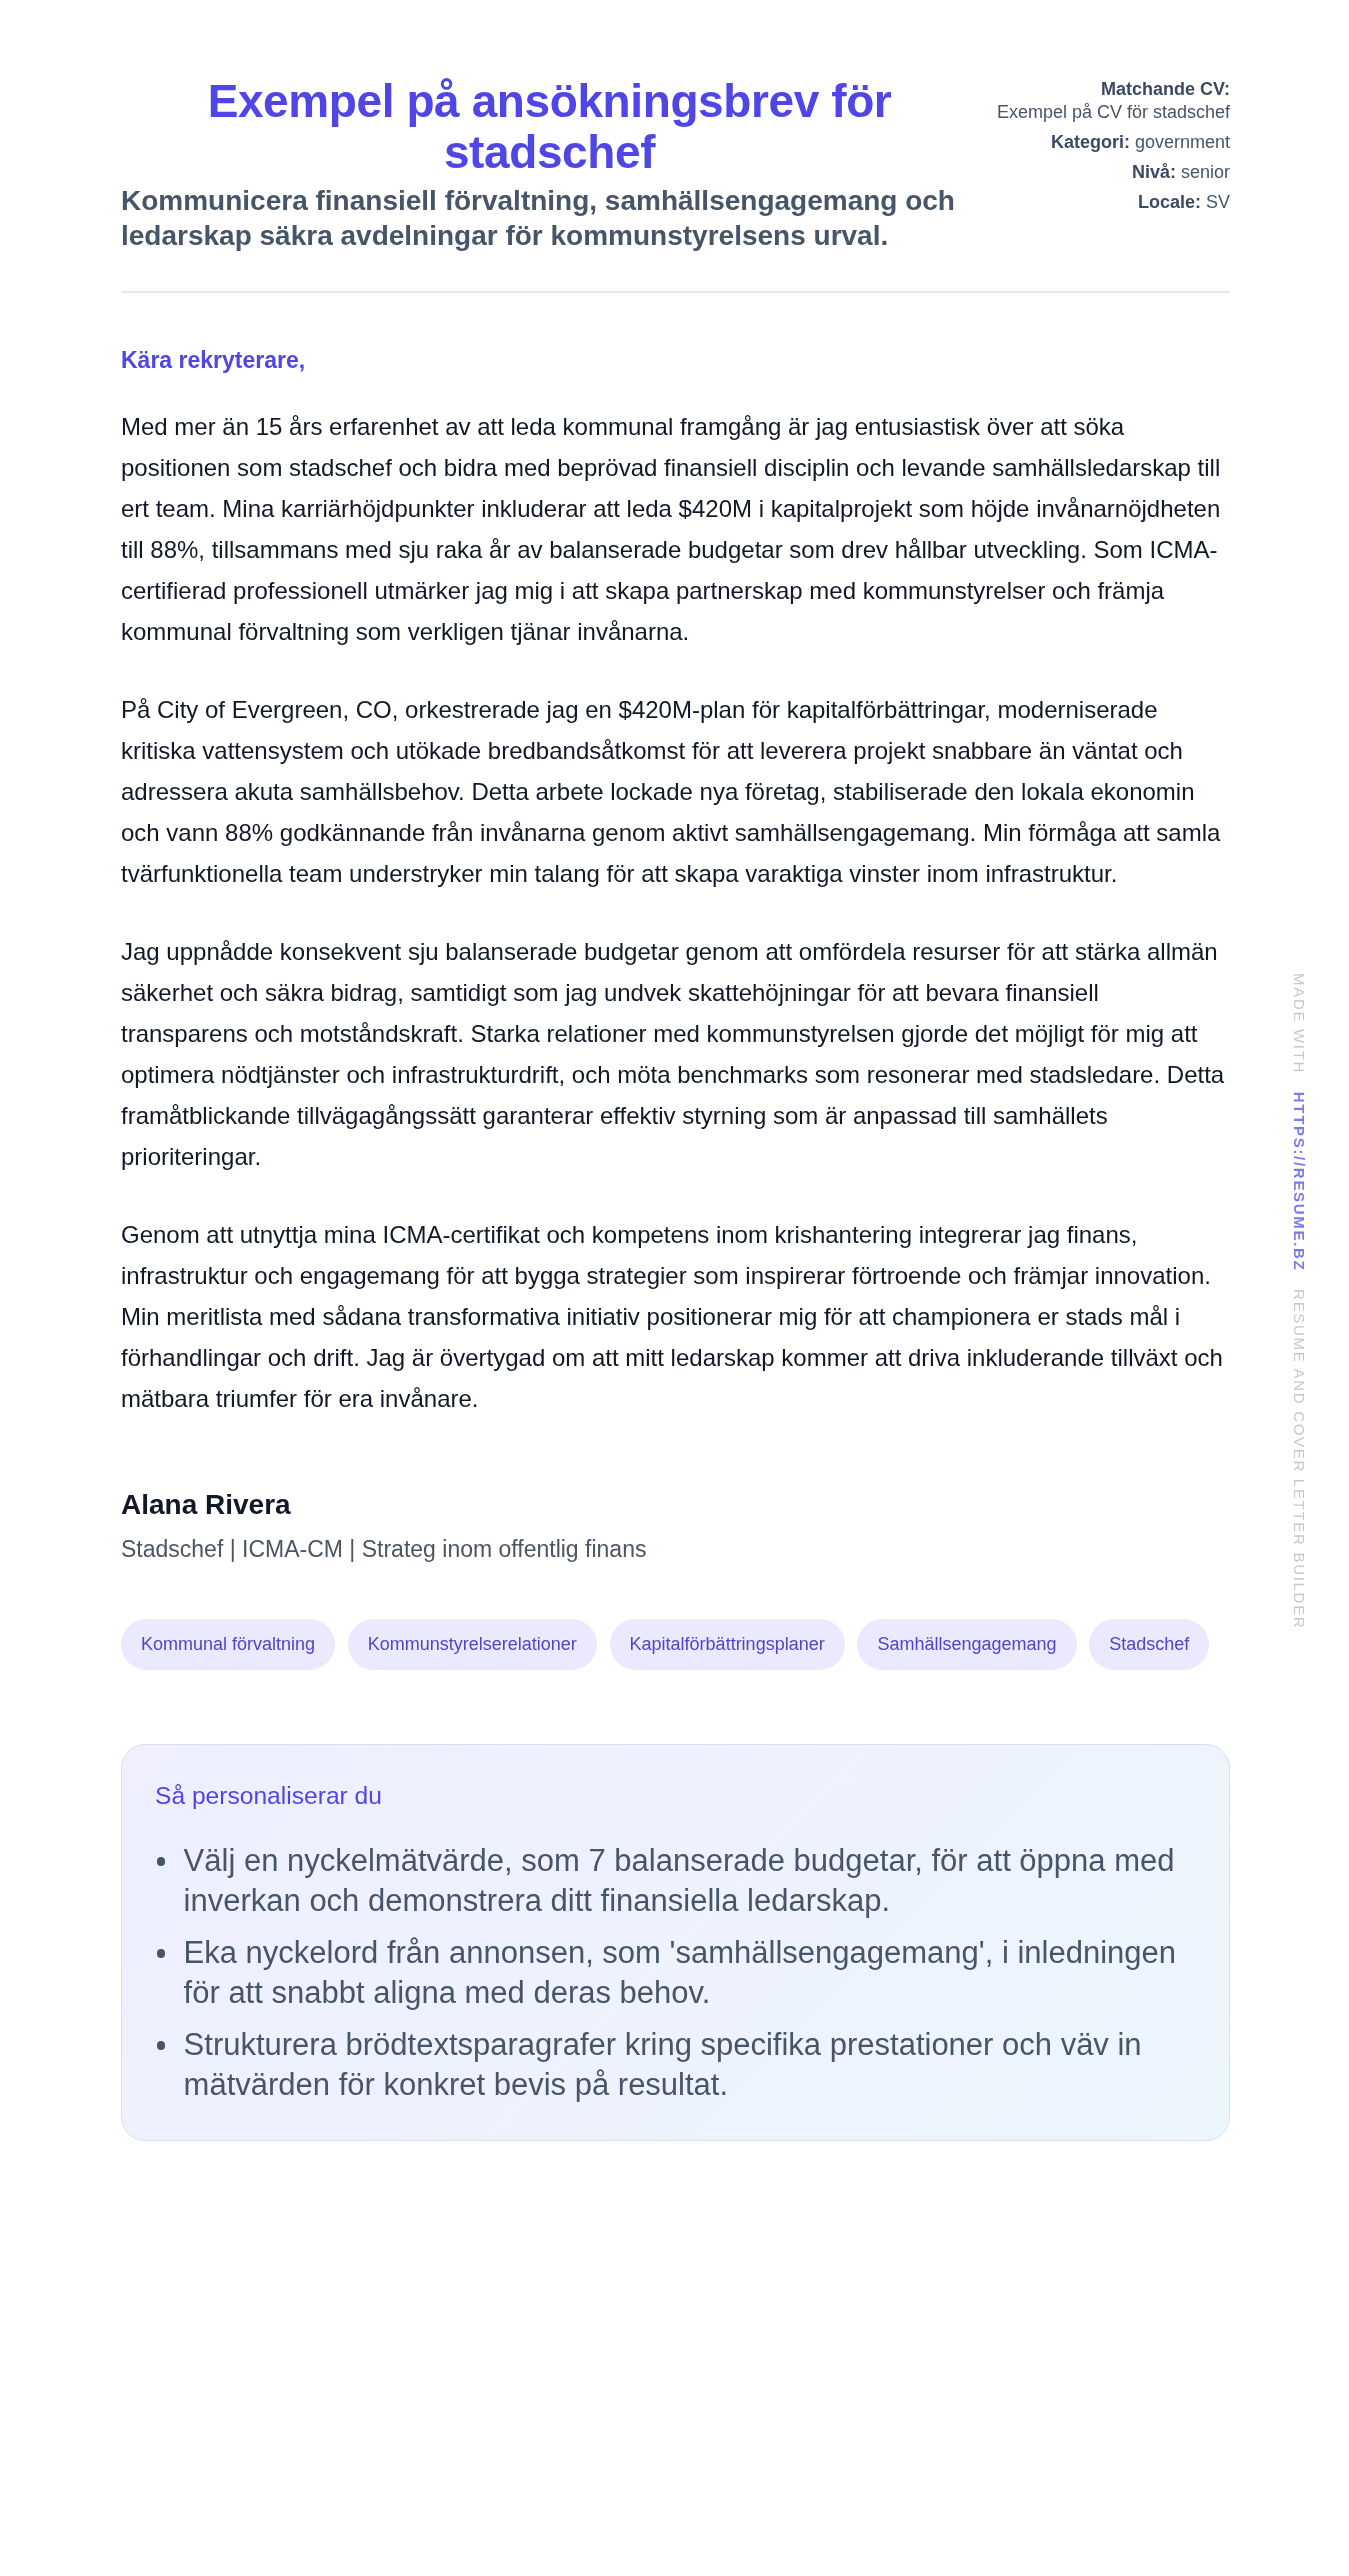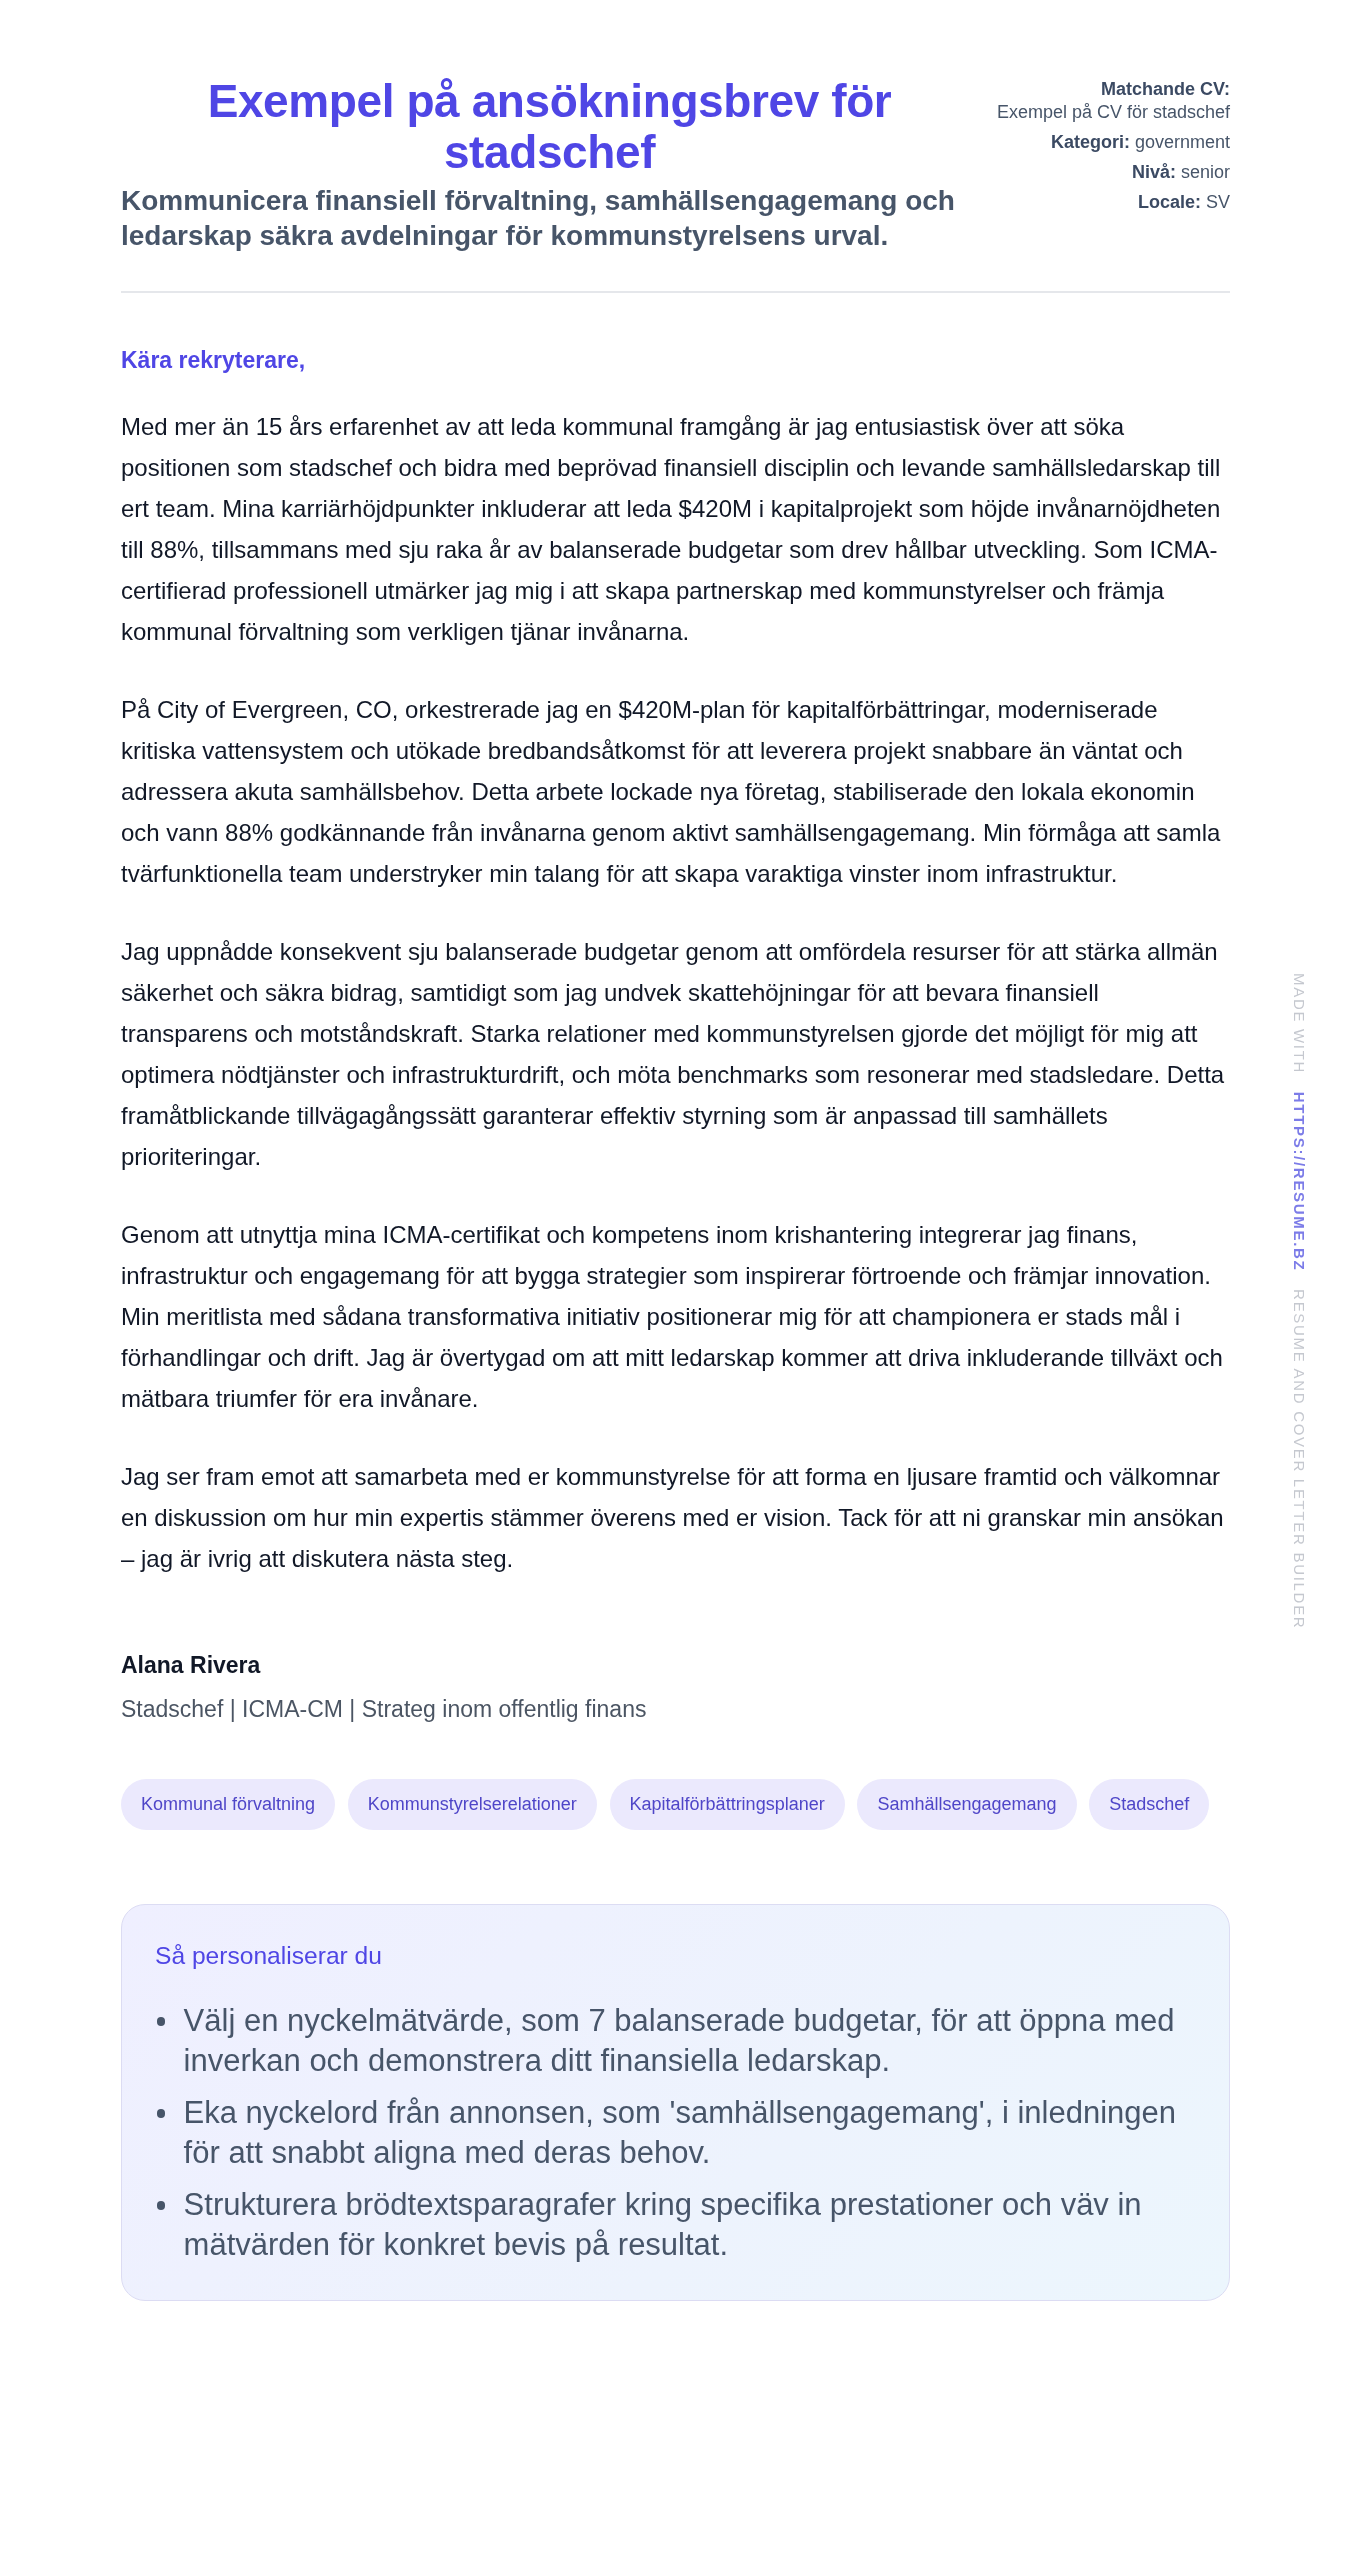--- a/index.html
+++ b/index.html
@@ -60,21 +60,21 @@
   }
   .para {
     margin-top: 37px;
     font-size: 24px;
     line-height: 41px;
     color: #111827;
   }
   .para.first { margin-top: 30px; }
   .signature { margin-top: 70px; }
   .sig-name {
-    font-size: 23px;
+    font-size: 28px;
     font-weight: 700;
     line-height: 32px;
     color: #111827;
   }
   .sig-title {
     margin-top: 12.7px;
     font-size: 23px;
     line-height: 32px;
     color: #4b5563;
   }
@@ -176,21 +176,20 @@
       </div>
     </div>
   </header>
 
   <section>
     <p class="greeting">Kära rekryterare,</p>
     <p class="para first">Med mer än 15 års erfarenhet av att leda kommunal framgång är jag entusiastisk över att söka positionen som stadschef och bidra med beprövad finansiell disciplin och levande samhällsledarskap till ert team. Mina karriärhöjdpunkter inkluderar att leda $420M i kapitalprojekt som höjde invånarnöjdheten till 88%, tillsammans med sju raka år av balanserade budgetar som drev hållbar utveckling. Som ICMA-certifierad professionell utmärker jag mig i att skapa partnerskap med kommunstyrelser och främja kommunal förvaltning som verkligen tjänar invånarna.</p>
     <p class="para">På City of Evergreen, CO, orkestrerade jag en $420M-plan för kapitalförbättringar, moderniserade kritiska vattensystem och utökade bredbandsåtkomst för att leverera projekt snabbare än väntat och adressera akuta samhällsbehov. Detta arbete lockade nya företag, stabiliserade den lokala ekonomin och vann 88% godkännande från invånarna genom aktivt samhällsengagemang. Min förmåga att samla tvärfunktionella team understryker min talang för att skapa varaktiga vinster inom infrastruktur.</p>
     <p class="para">Jag uppnådde konsekvent sju balanserade budgetar genom att omfördela resurser för att stärka allmän säkerhet och säkra bidrag, samtidigt som jag undvek skattehöjningar för att bevara finansiell transparens och motståndskraft. Starka relationer med kommunstyrelsen gjorde det möjligt för mig att optimera nödtjänster och infrastrukturdrift, och möta benchmarks som resonerar med stadsledare. Detta framåtblickande tillvägagångssätt garanterar effektiv styrning som är anpassad till samhällets prioriteringar.</p>
     <p class="para">Genom att utnyttja mina ICMA-certifikat och kompetens inom krishantering integrerar jag finans, infrastruktur och engagemang för att bygga strategier som inspirerar förtroende och främjar innovation. Min meritlista med sådana transformativa initiativ positionerar mig för att championera er stads mål i förhandlingar och drift. Jag är övertygad om att mitt ledarskap kommer att driva inkluderande tillväxt och mätbara triumfer för era invånare.</p>
-    <p class="para">Jag ser fram emot att samarbeta med er kommunstyrelse för att forma en ljusare framtid och välkomnar en diskussion om hur min expertis stämmer överens med er vision. Tack för att ni granskar min ansökan – jag är ivrig att diskutera nästa steg.</p>
   </section>
 
   <section class="signature">
     <div class="sig-name">Alana Rivera</div>
     <div class="sig-title">Stadschef | ICMA-CM | Strateg inom offentlig finans</div>
   </section>
 
   <div class="tags">
     <span class="tag">Kommunal förvaltning</span>
     <span class="tag">Kommunstyrelserelationer</span>

